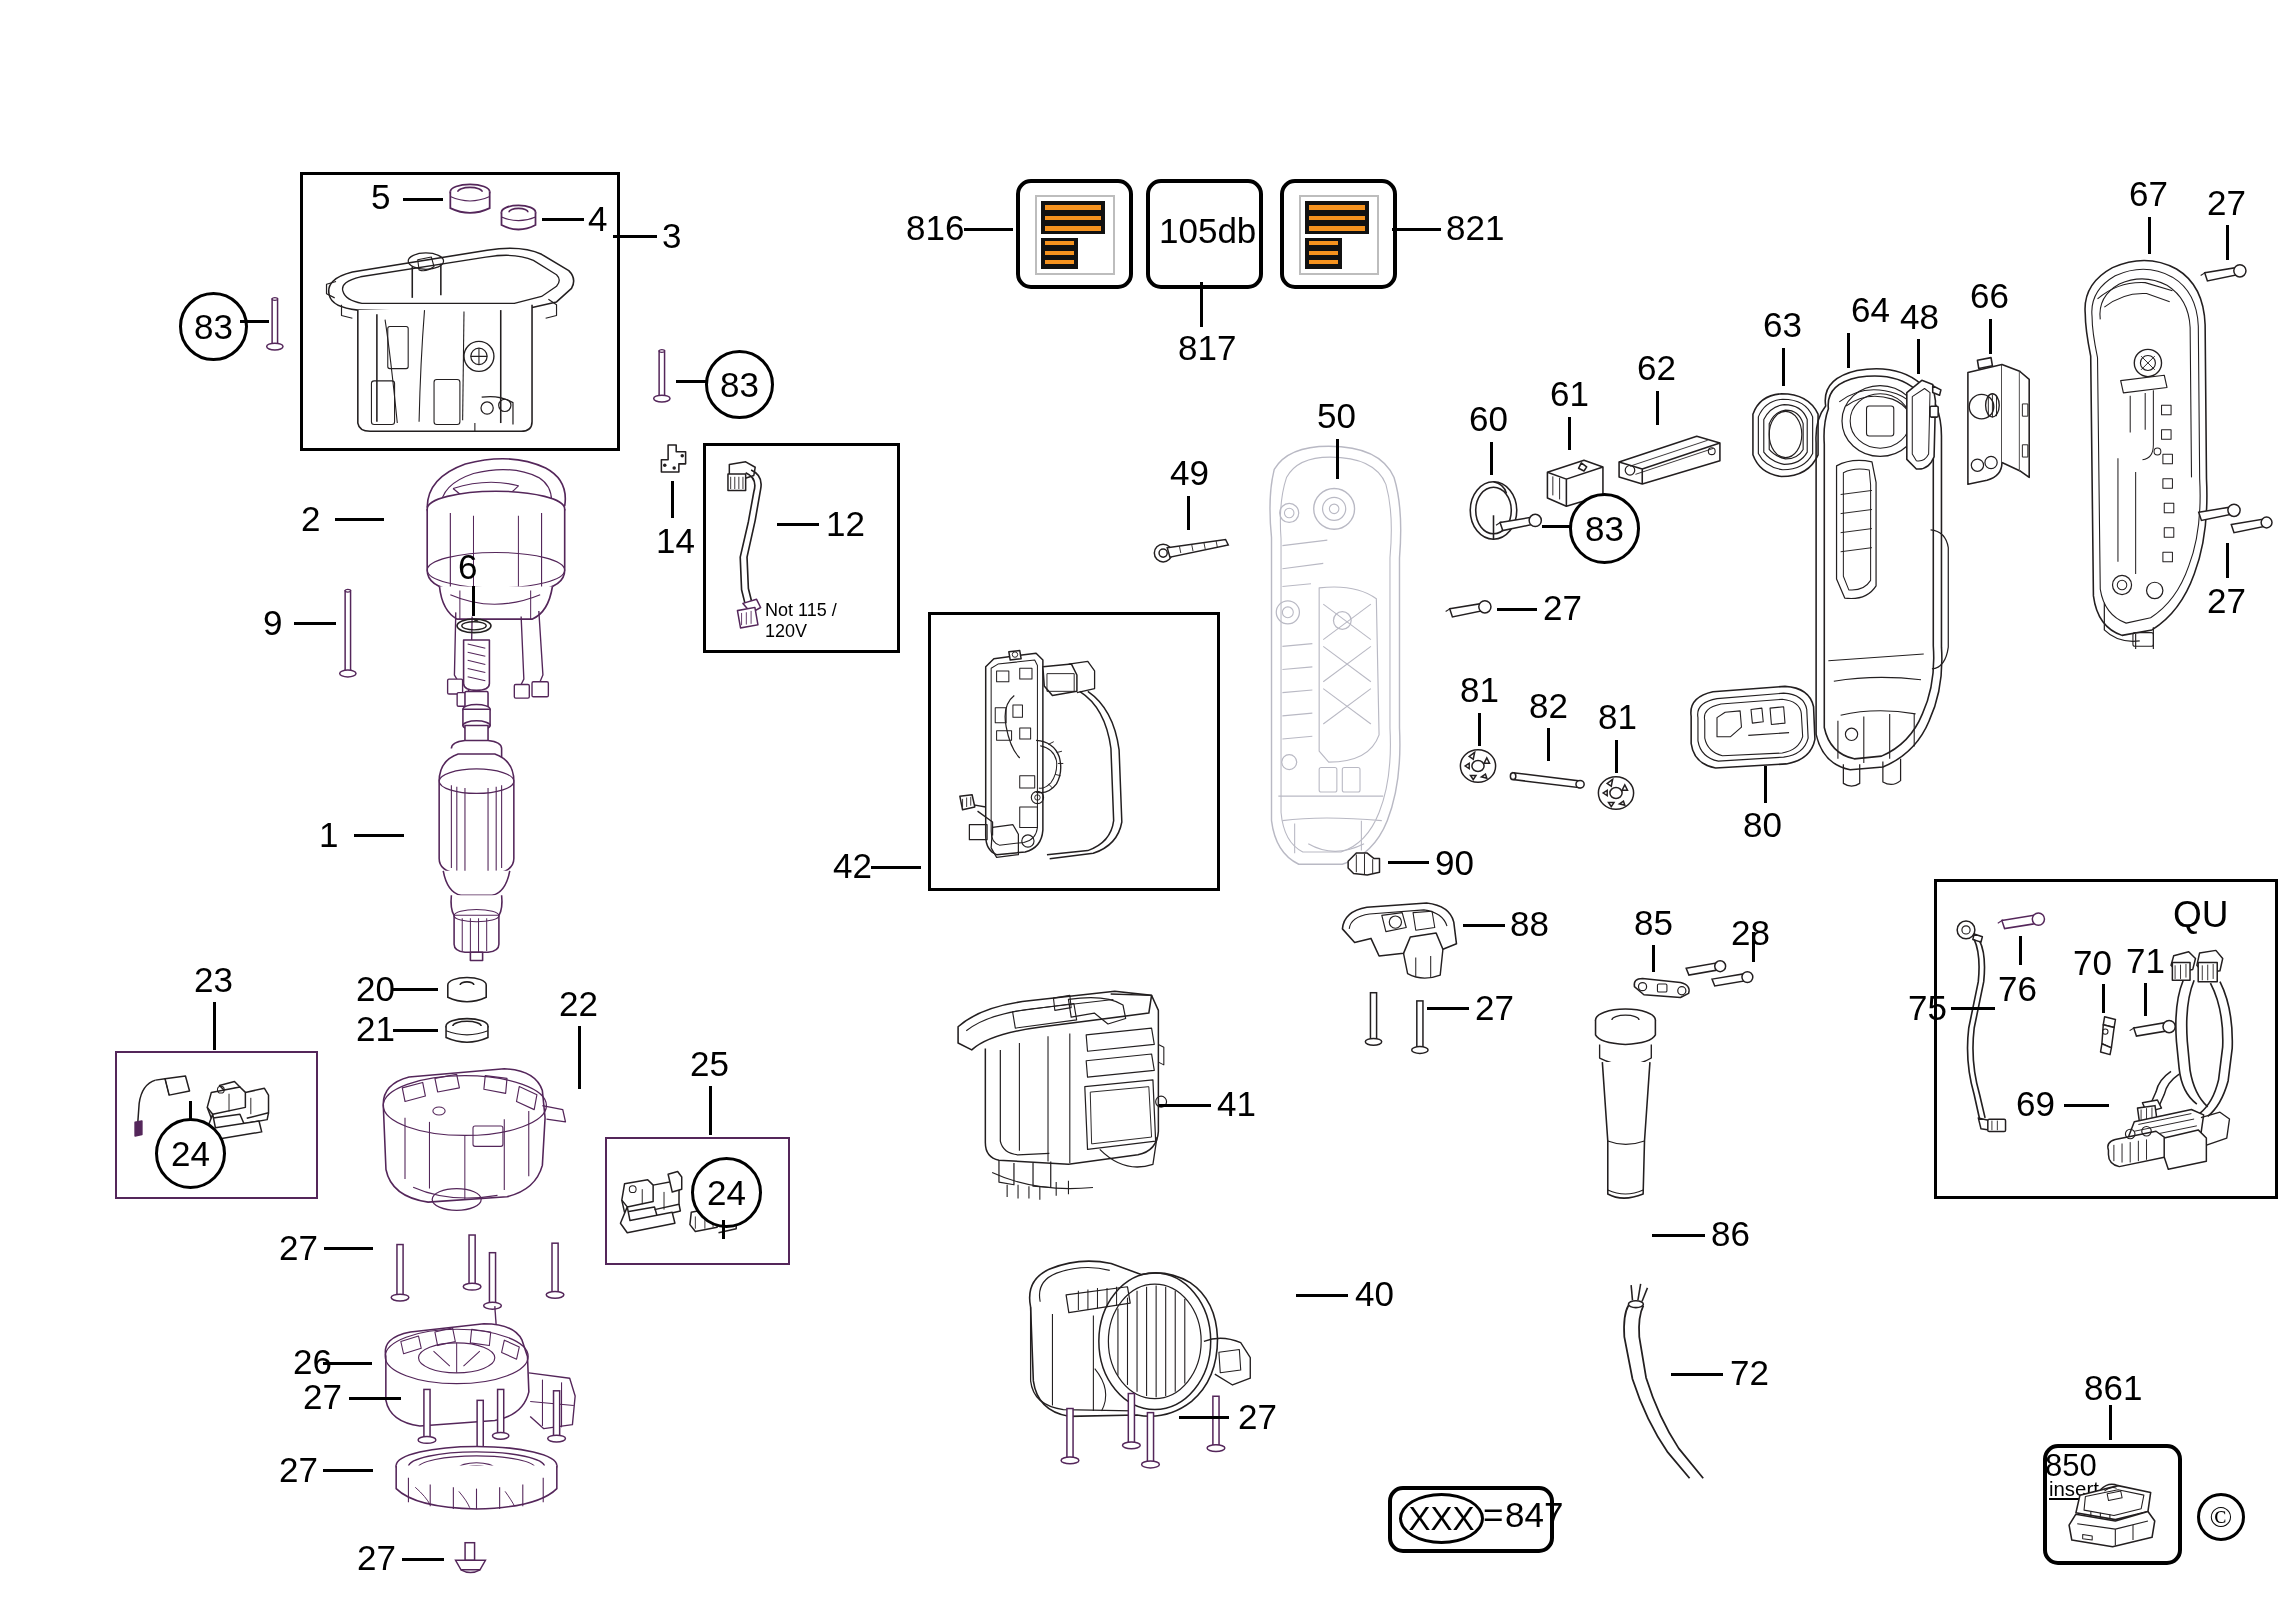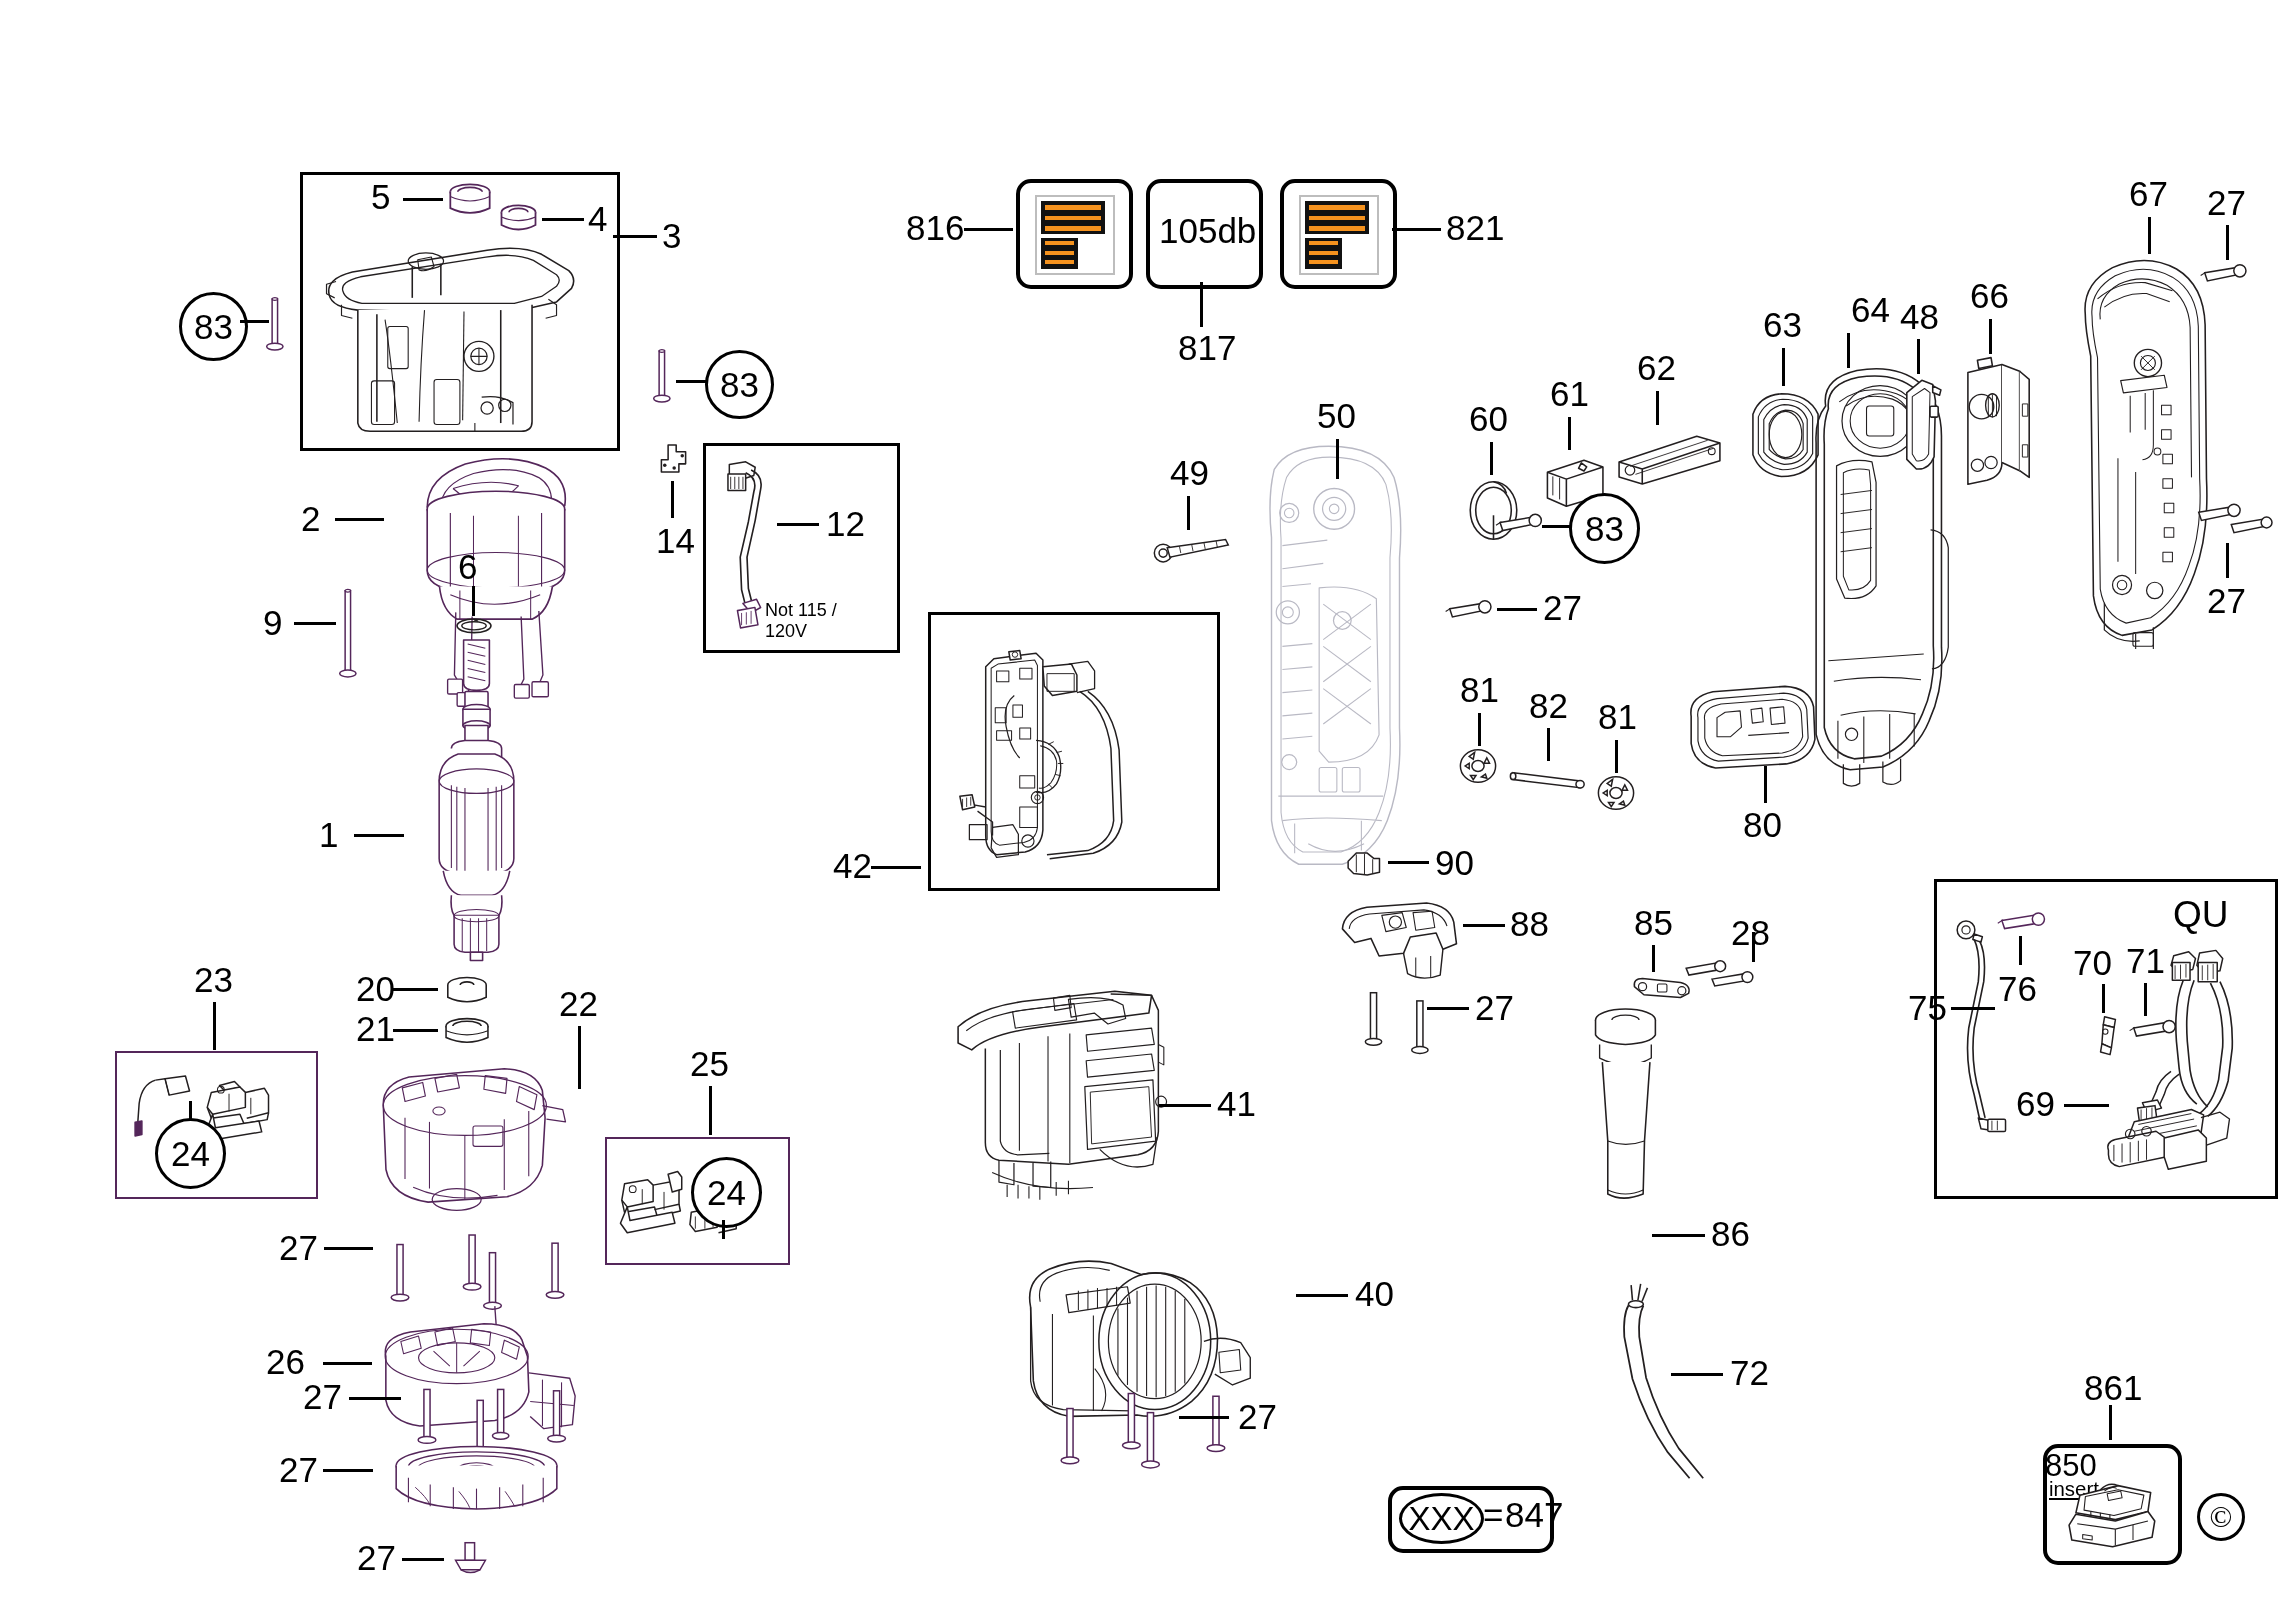--- a/index.html
+++ b/index.html
@@ -826,21 +826,21 @@
         <path d="M96 72 L120 94 M164 72 L140 94" stroke-width="1.5"></path>
         <path d="M130 60 L130 104" stroke-width="1.5"></path>
         <path d="M236 104 L296 112 L304 138 L300 180 L258 186 L238 168" fill="none" stroke-width="2"></path>
         <path d="M256 114 L256 182" stroke-width="1.6"></path>
         <path d="M284 118 L284 184" stroke-width="1.6"></path>
         <path d="M238 146 L302 152" stroke-width="1.6"></path>
       </g>
     </svg>
   </div>
   <div class="lead lh" style="left:323px;top:1362px;width:49px;"></div>
-  <span class="cal s1" style="left:266px;top:1344px;text-align:right;">26</span>
+  <span class="cal s1" style="left:293px;top:1344px;text-align:right;">26</span>
 
   <div class="art" style="left:413px;top:1388px;">
     <svg width="191" height="82" viewBox="0 0 280 120">
       <g fill="#fff" stroke="#54265A" stroke-width="2.2">
         <rect x="16" y="2" width="9" height="70"></rect>
           <ellipse cx="20.5" cy="76" rx="13" ry="5"></ellipse>
         <rect x="94" y="18" width="9" height="72"></rect>
           <ellipse cx="98.5" cy="94" rx="13" ry="5"></ellipse>
         <rect x="124" y="2" width="9" height="64"></rect>
           <ellipse cx="128.5" cy="70" rx="12" ry="5"></ellipse>

